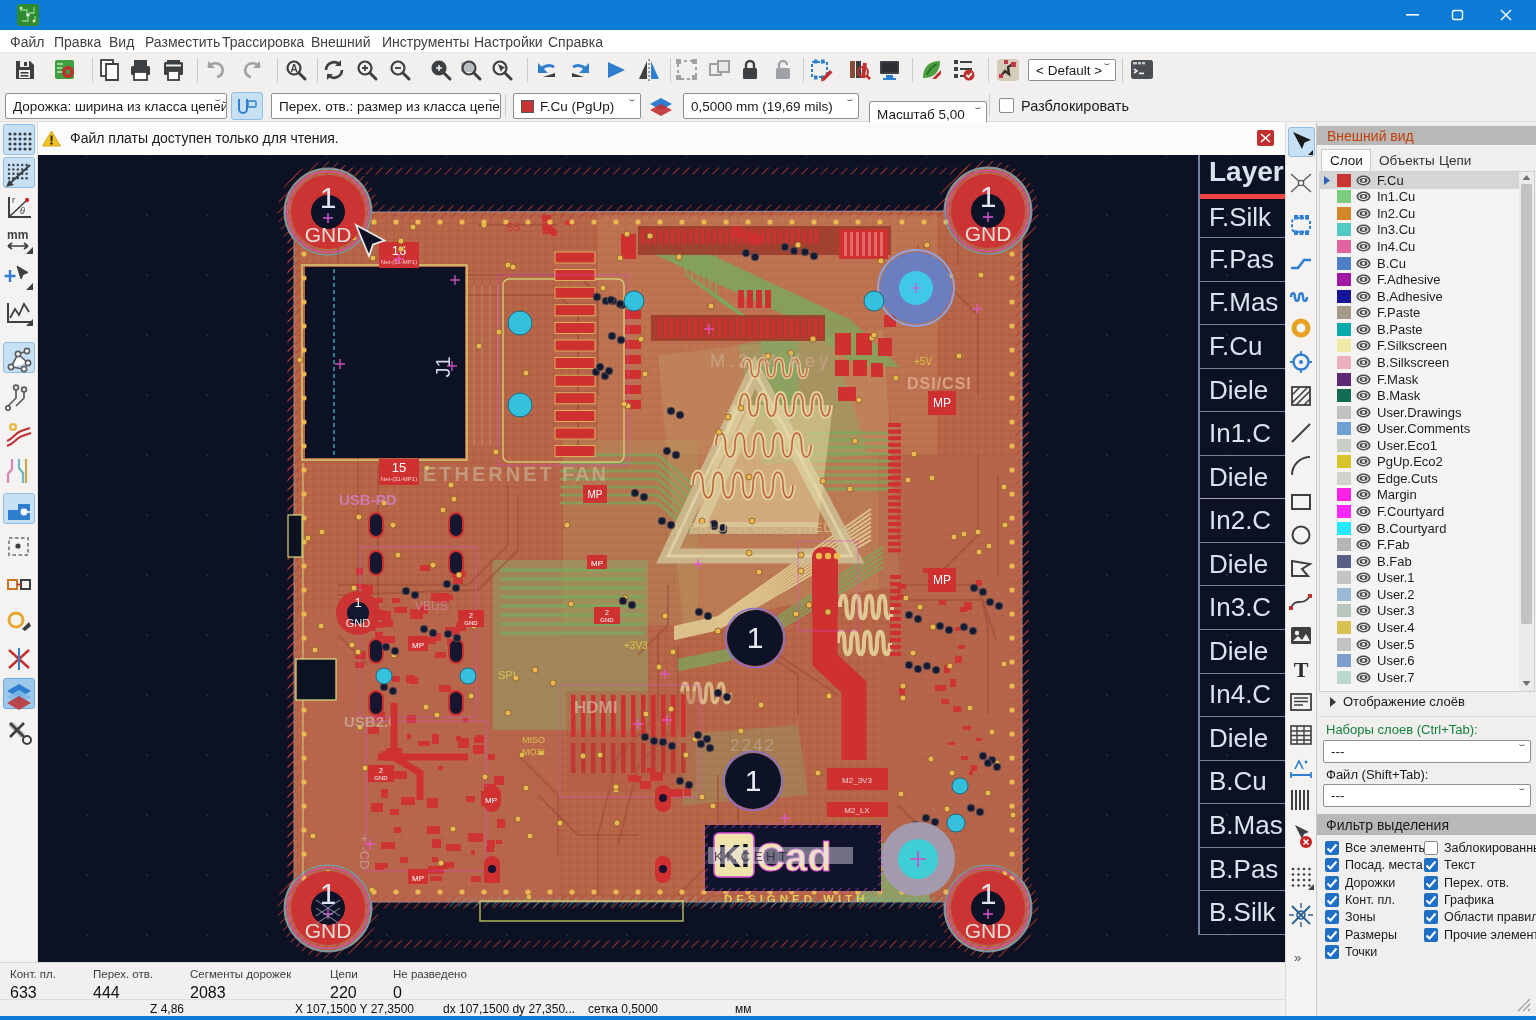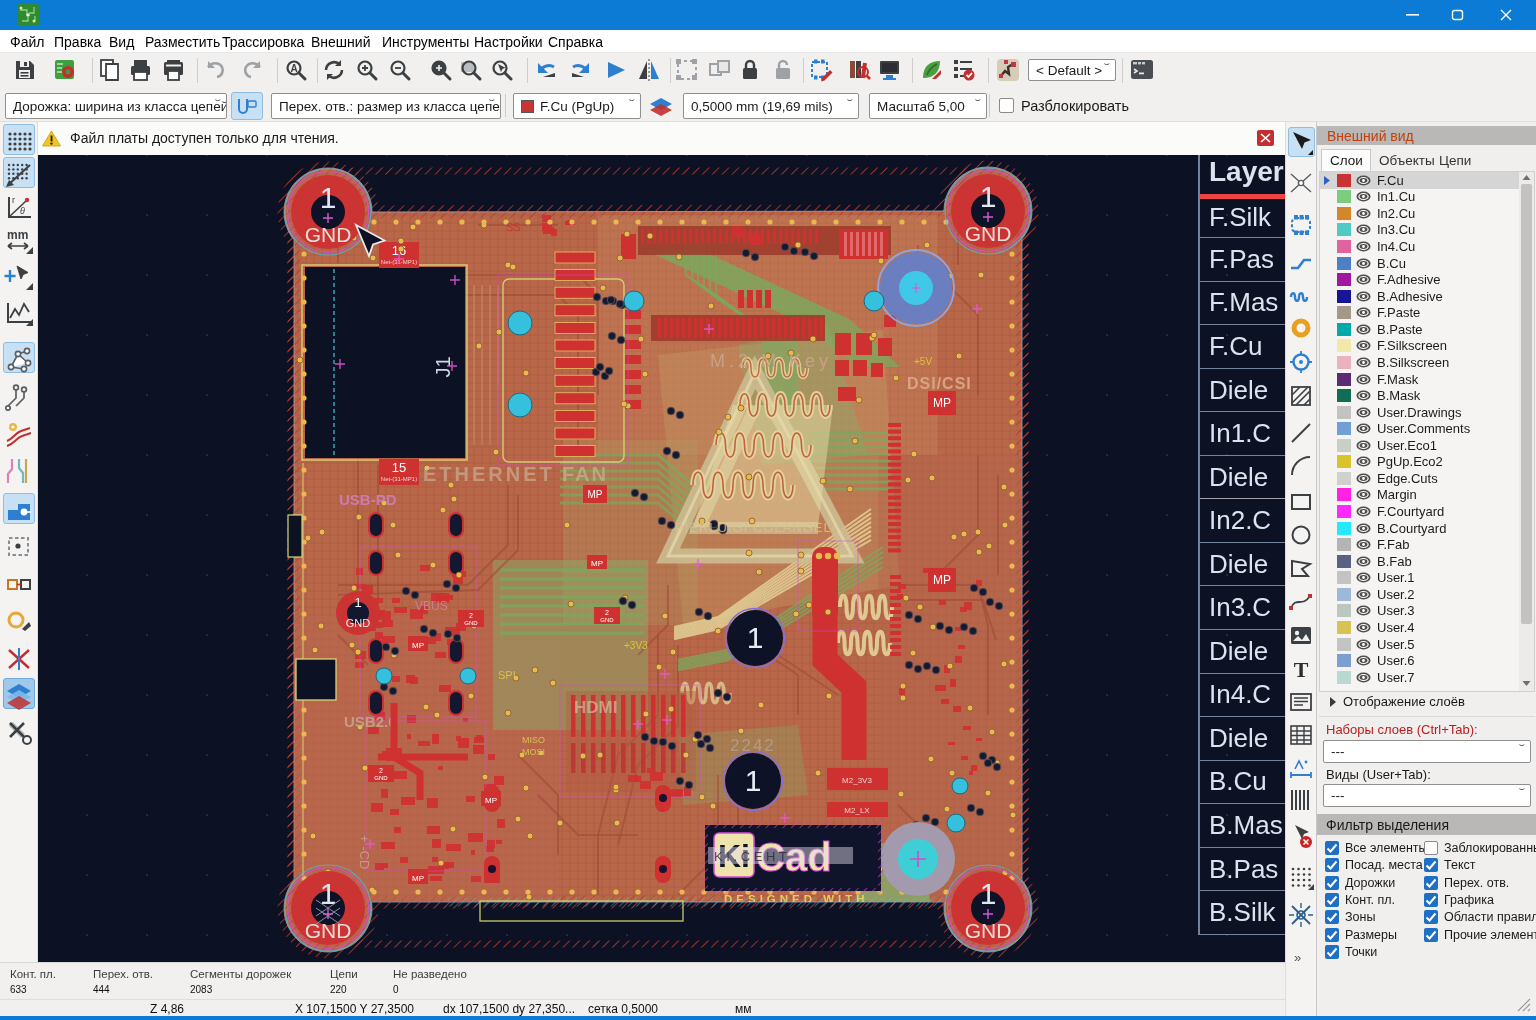--- a/index.html
+++ b/index.html
@@ -1,34 +1,34 @@
 <!DOCTYPE html>
 <html><head><meta charset="utf-8"><style>
 *{margin:0;padding:0;box-sizing:border-box}
 html,body{width:1536px;height:1020px;overflow:hidden;font-family:"Liberation Sans",sans-serif;background:#f0f0f0}
 .abs{position:absolute}
 #titlebar{position:absolute;left:0;top:0;width:1536px;height:30px;background:#0c7bd5;color:#fff}
 #titlebar .ttl{position:absolute;left:60px;top:6px;font-size:14.5px;color:#fff}
 #menubar{position:absolute;left:0;top:30px;width:1536px;height:23px;background:#fff;border-bottom:1px solid #e8e8e8}
-#menubar span{position:absolute;top:4px;font-size:14px;color:#000000}
+#menubar span{position:absolute;top:4px;font-size:14px;color:#404040}
 #toolbar1{position:absolute;left:0;top:53px;width:1536px;height:37px;background:#f1f0ee}
 #toolbar2{position:absolute;left:0;top:90px;width:1536px;height:32px;background:#f1f0ee;border-bottom:1px solid #e0dedd}
 .combo{position:absolute;background:#fff;border:1px solid #8f8f8f;border-radius:2px;font-size:13.5px;color:#1a1a1a;padding-left:7px;display:flex;align-items:center;white-space:nowrap;overflow:hidden}
 .combo .chev{position:absolute;right:6px;top:45%;transform:translateY(-60%) scaleX(1.7);color:#444;font-size:11px}
 .tsep{position:absolute;top:5px;width:1px;height:25px;background:#cfcdcb}
 .tsep2{position:absolute;top:4px;width:1px;height:23px;background:#cfcdcb}
 #leftbar{position:absolute;left:0;top:122px;width:38px;height:840px;background:#f4f3f2;border-right:1px solid #e0dedd}
 #warnbar{position:absolute;left:38px;top:122px;width:1247px;height:33px;background:#fbfbfa}
 #canvas{position:absolute;left:38px;top:155px;width:1247px;height:807px;background:#0c1124;overflow:hidden}
 #rightbar{position:absolute;left:1285px;top:122px;width:31px;height:894px;background:#f4f3f2;border-left:1px solid #dcdcdc}
 #rpanel{position:absolute;left:1316px;top:122px;width:220px;height:894px;background:#f0efee;border-left:1px solid #c8c8c8}
 #statusbar{position:absolute;left:0;top:962px;width:1285px;height:54px;background:#f1f0ee;border-top:1px solid #d8d8d8}
 #bluestrip{position:absolute;left:0;top:1016px;width:1536px;height:4px;background:#0c7bd5}
 .sl{font-size:11.5px;color:#3c3c3c;position:absolute;top:5px}
-.sv{font-size:10px;color:#111;position:absolute;top:21px}
+.sv{font-size:16px;color:#111;position:absolute;top:21px}
 .s2{font-size:12px;color:#111;position:absolute;top:39px}
 .ltool{position:absolute;left:3px;width:32px;height:31px;border-radius:3px}
 .ltool.sel{background:#c7e0f4;border:1px solid #90bde0}
 .rtool{position:absolute;left:2px;width:27px;height:30px;border-radius:3px}
 .rtool.sel{background:#c7e0f4;border:1px solid #90bde0}
 .layrow{height:16.57px;display:flex;align-items:center;font-size:13px;color:#1c1c1c;padding-left:9px;position:relative}
 .sw{width:14px;height:13px;margin-right:5px;flex:none}
 .eye{margin-right:6px;flex:none}
 .cbrow{position:absolute;font-size:12.5px;color:#1a1a1a;display:flex;align-items:center;white-space:nowrap}
 .cb{width:14px;height:14px;border-radius:2px;background:#1f70c4;margin-right:6px;flex:none;position:relative}
@@ -246,21 +246,21 @@
       <path d="M4 3 v10 a4 4 0 0 0 8 0 v-10" stroke="#2f7fd0" stroke-width="2" fill="none"></path>
       <rect x="13" y="5" width="8" height="6" rx="1" fill="none" stroke="#2f7fd0" stroke-width="1.4"></rect>
     </svg>
     <div class="combo" style="left:271px;top:3px;width:230px;height:26px">Перех. отв.: размер из класса цепей<span class="chev">ˇ</span></div>
     <div class="combo" style="left:513px;top:3px;width:128px;height:26px"><span style="display:inline-block;width:13px;height:13px;background:#c83434;border:1px solid #555;margin-right:6px"></span>F.Cu (PgUp)<span class="chev">ˇ</span></div>
     <svg class="abs" style="left:649px;top:7px" width="24" height="20" viewBox="0 0 24 20">
       <path d="M12 1 L23 7 L12 13 L1 7 z" fill="#2f7fd0"></path>
       <path d="M12 7 L23 13 L12 19 L1 13 z" fill="#c03030" opacity="0.9"></path>
     </svg>
     <div class="combo" style="left:683px;top:3px;width:176px;height:26px">0,5000 mm (19,69 mils)<span class="chev">ˇ</span></div>
-    <div class="combo" style="left:869px;top:3px;width:118px;height:26px">Масштаб 5,00<span class="chev">ˇ</span></div>
+    <div class="combo" style="left:869px;top:11px;width:118px;height:26px">Масштаб 5,00<span class="chev">ˇ</span></div>
     <div class="abs" style="left:999px;top:8px;width:15px;height:15px;background:#fff;border:1px solid #8a8a8a;border-radius:2px"></div>
     <div class="abs" style="left:1021px;top:8px;font-size:14.5px;color:#1a1a1a">Разблокировать</div>
     <div class="tsep2" style="left:505px"></div>
     <div class="tsep2" style="left:989px"></div>
   </div>
 <div id="leftbar">
     <div class="ltool sel" style="top:2px"></div>
     <svg class="abs" style="left:4px;top:5px" width="30" height="30" viewBox="0 0 30 30">
       <g fill="#3d4043">
         <circle cx="6" cy="7" r="1.6"></circle>
@@ -2073,23 +2073,23 @@
       <path d="M1.5 6 L5.5 1 L9.5 6 z" fill="#6f6f6f"></path>
     </svg>
     <svg class="abs" style="left:204px;top:558px" width="11" height="8" viewBox="0 0 11 8">
       <path d="M1.5 1 L5.5 6 L9.5 1 z" fill="#6f6f6f"></path>
     </svg>
     <svg class="abs" style="left:12px;top:575px" width="8" height="10" viewBox="0 0 8 10">
       <path d="M1 0 L7 5 L1 10 z" fill="#3a3a3a"></path>
     </svg>
     <div class="abs" style="left:26px;top:572px;font-size:13px;color:#1a1a1a">Отображение слоёв</div>
     <div class="abs" style="left:2px;top:594px;width:216px;height:1px;background:#d8d8d8"></div>
-    <div class="abs" style="left:9px;top:600px;font-size:13px;color:#b91c1c">Наборы слоев (Ctrl+Tab):</div>
+    <div class="abs" style="left:9px;top:600px;font-size:13px;color:#15803d">Наборы слоев (Ctrl+Tab):</div>
     <div class="combo" style="left:6px;top:618px;width:208px;height:23px">---<span class="chev">ˇ</span></div>
-    <div class="abs" style="left:9px;top:645px;font-size:13px;color:#1a1a1a">Виды (User+Tab):</div>
+    <div class="abs" style="left:9px;top:645px;font-size:13px;color:#1a1a1a">Файл (Shift+Tab):</div>
     <div class="combo" style="left:6px;top:662px;width:208px;height:23px">---<span class="chev">ˇ</span></div>
     <div class="abs" style="left:0;top:692px;width:219px;height:21px;background:#b9b8b6"></div>
     <div class="abs" style="left:9px;top:695px;font-size:14px;color:#1a1a1a">Фильтр выделения</div>
     <div class="cbrow" style="left:8px;top:719.0px"><span class="cb">
         <svg width="12" height="11" viewBox="0 0 12 11">
           <path d="M1.5 5.5 L4.5 8.5 L10.5 1.5" stroke="#fff" stroke-width="2" fill="none"></path>
         </svg>
       </span>Все элементы</div>
     <div class="cbrow" style="left:107px;top:719.0px"><span class="cb un"></span>Заблокированные</div>
     <div class="cbrow" style="left:8px;top:736.3px"><span class="cb">

